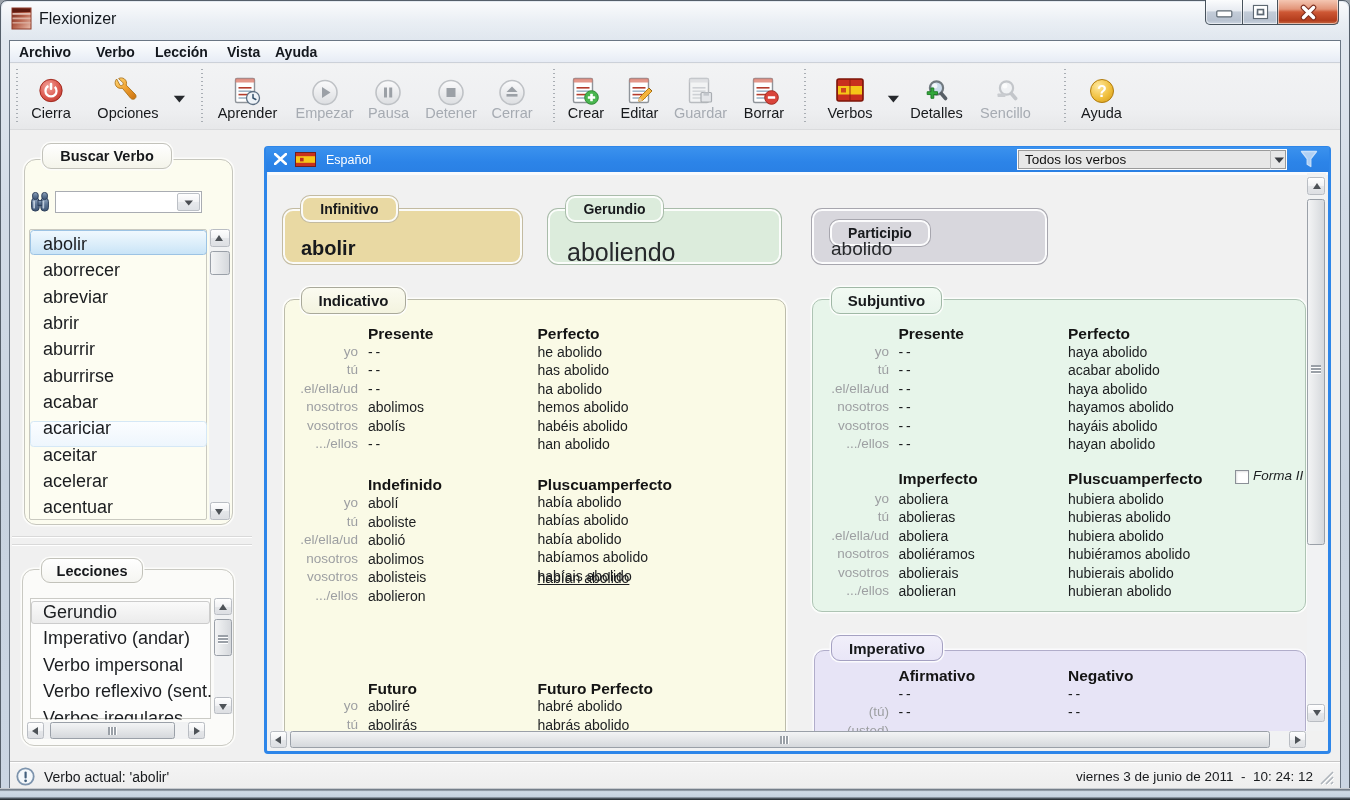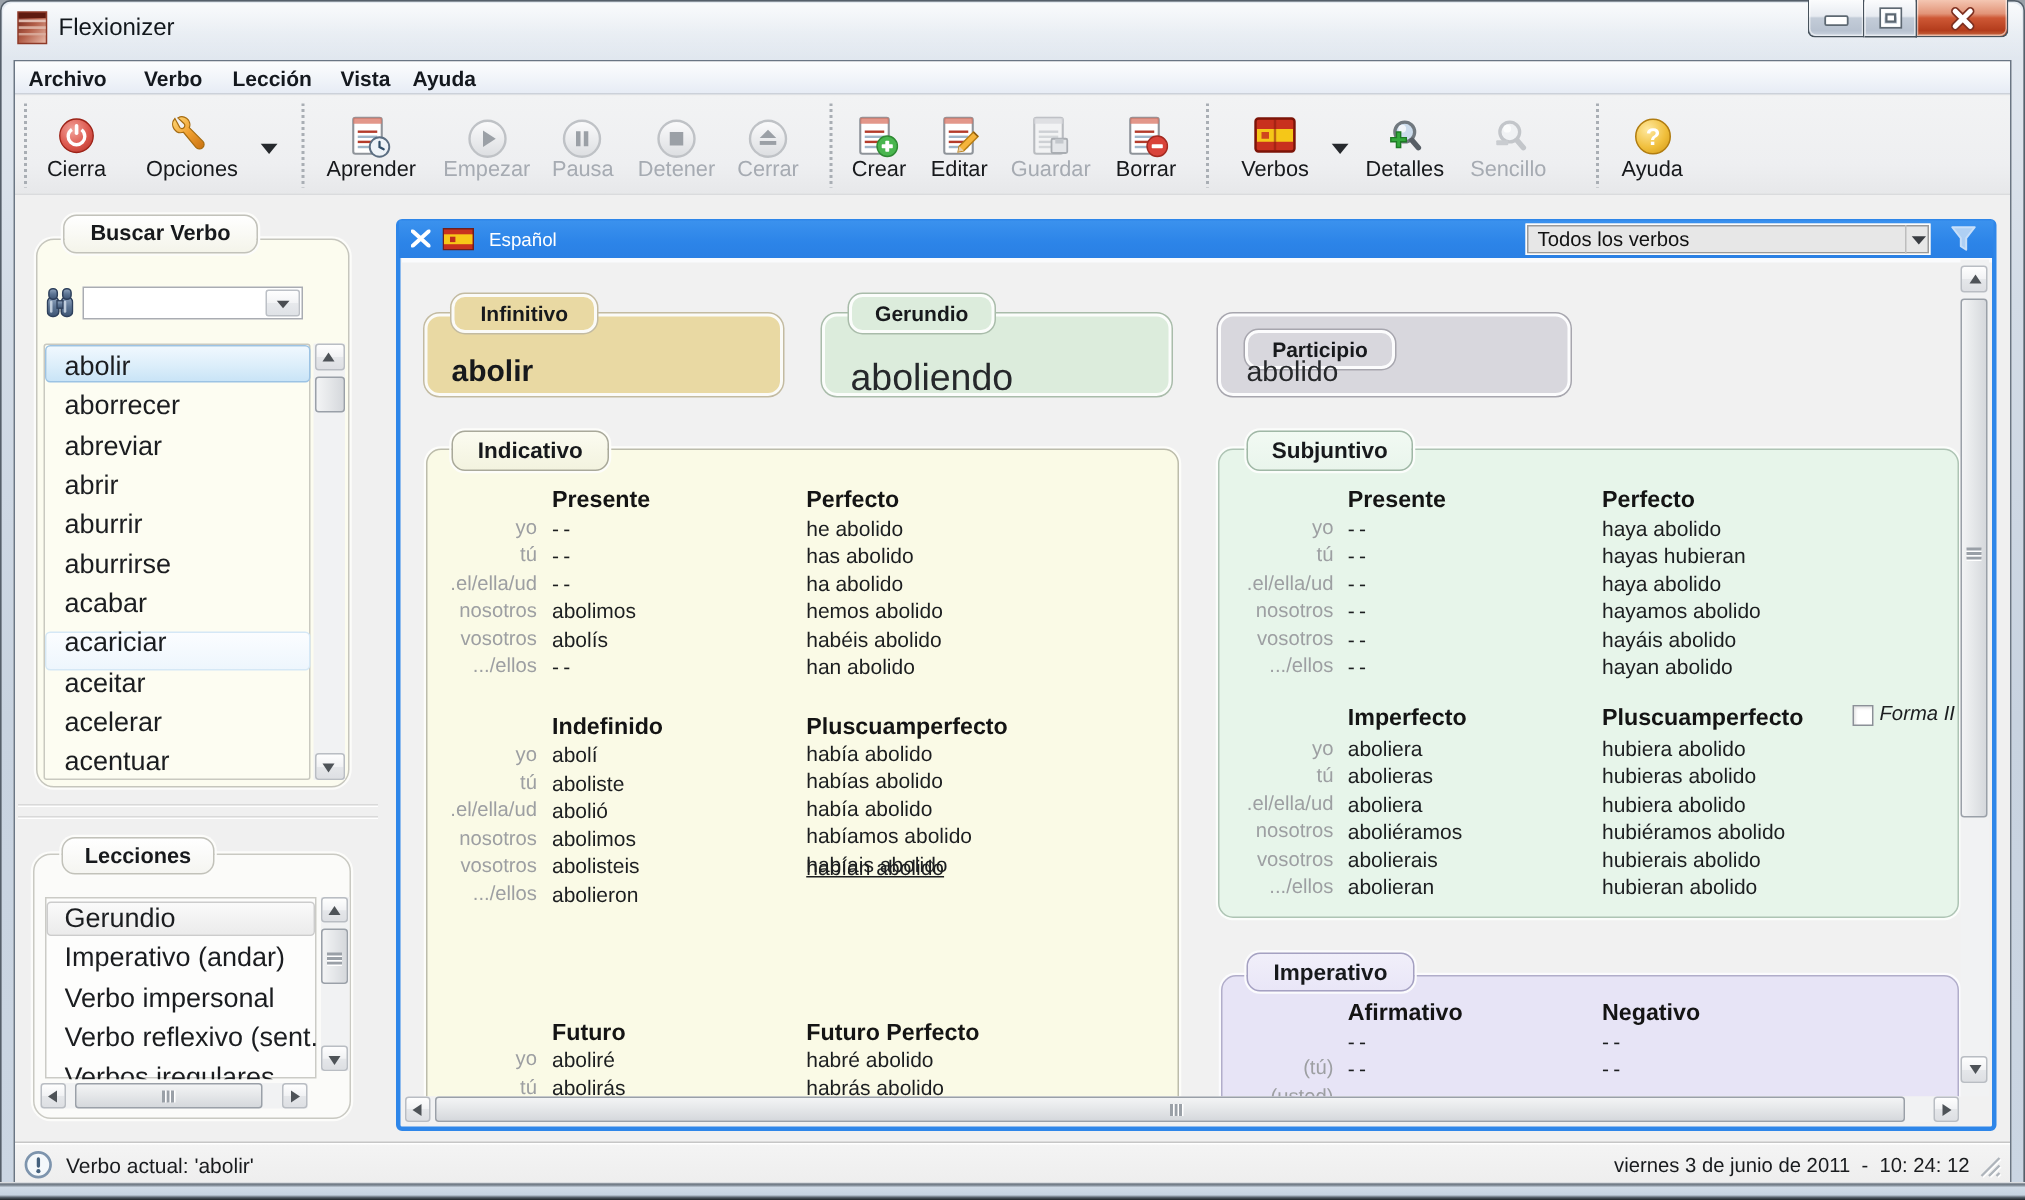--- a/index.html
+++ b/index.html
@@ -454,21 +454,21 @@
 <div class="abs" style="left:471.5px;top:208.5px;width:150px;text-align:right;font-size:13.5px;color:#9d9fa2;white-space:nowrap;">.el/ella/ud</div>
 <div class="abs" style="left:631.0px;top:208.5px;font-size:14px;color:#1c1e20;white-space:nowrap;">- -</div>
 <div class="abs" style="left:471.5px;top:227.0px;width:150px;text-align:right;font-size:13.5px;color:#9d9fa2;white-space:nowrap;">nosotros</div>
 <div class="abs" style="left:631.0px;top:227.0px;font-size:14px;color:#1c1e20;white-space:nowrap;">- -</div>
 <div class="abs" style="left:471.5px;top:245.5px;width:150px;text-align:right;font-size:13.5px;color:#9d9fa2;white-space:nowrap;">vosotros</div>
 <div class="abs" style="left:631.0px;top:245.5px;font-size:14px;color:#1c1e20;white-space:nowrap;">- -</div>
 <div class="abs" style="left:471.5px;top:264.0px;width:150px;text-align:right;font-size:13.5px;color:#9d9fa2;white-space:nowrap;">.../ellos</div>
 <div class="abs" style="left:631.0px;top:264.0px;font-size:14px;color:#1c1e20;white-space:nowrap;">- -</div>
 <div class="abs" style="left:800.5px;top:153.0px;font-weight:bold;font-size:15.5px;color:#141414;white-space:nowrap;">Perfecto</div>
 <div class="abs" style="left:800.5px;top:171.5px;font-size:14px;color:#1c1e20;white-space:nowrap;">haya abolido</div>
-<div class="abs" style="left:800.5px;top:190.0px;font-size:14px;color:#1c1e20;white-space:nowrap;">hayas hubieran</div>
+<div class="abs" style="left:800.5px;top:190.0px;font-size:14px;color:#1c1e20;white-space:nowrap;">acabar abolido</div>
 <div class="abs" style="left:800.5px;top:208.5px;font-size:14px;color:#1c1e20;white-space:nowrap;">haya abolido</div>
 <div class="abs" style="left:800.5px;top:227.0px;font-size:14px;color:#1c1e20;white-space:nowrap;">hayamos abolido</div>
 <div class="abs" style="left:800.5px;top:245.5px;font-size:14px;color:#1c1e20;white-space:nowrap;">hayáis abolido</div>
 <div class="abs" style="left:800.5px;top:264.0px;font-size:14px;color:#1c1e20;white-space:nowrap;">hayan abolido</div>
 <div class="abs" style="left:631.0px;top:298.0px;font-weight:bold;font-size:15.5px;color:#141414;white-space:nowrap;">Imperfecto</div>
 <div class="abs" style="left:471.5px;top:318.5px;width:150px;text-align:right;font-size:13.5px;color:#9d9fa2;white-space:nowrap;">yo</div>
 <div class="abs" style="left:631.0px;top:318.5px;font-size:14px;color:#1c1e20;white-space:nowrap;">aboliera</div>
 <div class="abs" style="left:471.5px;top:337.0px;width:150px;text-align:right;font-size:13.5px;color:#9d9fa2;white-space:nowrap;">tú</div>
 <div class="abs" style="left:631.0px;top:337.0px;font-size:14px;color:#1c1e20;white-space:nowrap;">abolieras</div>
 <div class="abs" style="left:471.5px;top:355.5px;width:150px;text-align:right;font-size:13.5px;color:#9d9fa2;white-space:nowrap;">.el/ella/ud</div>

